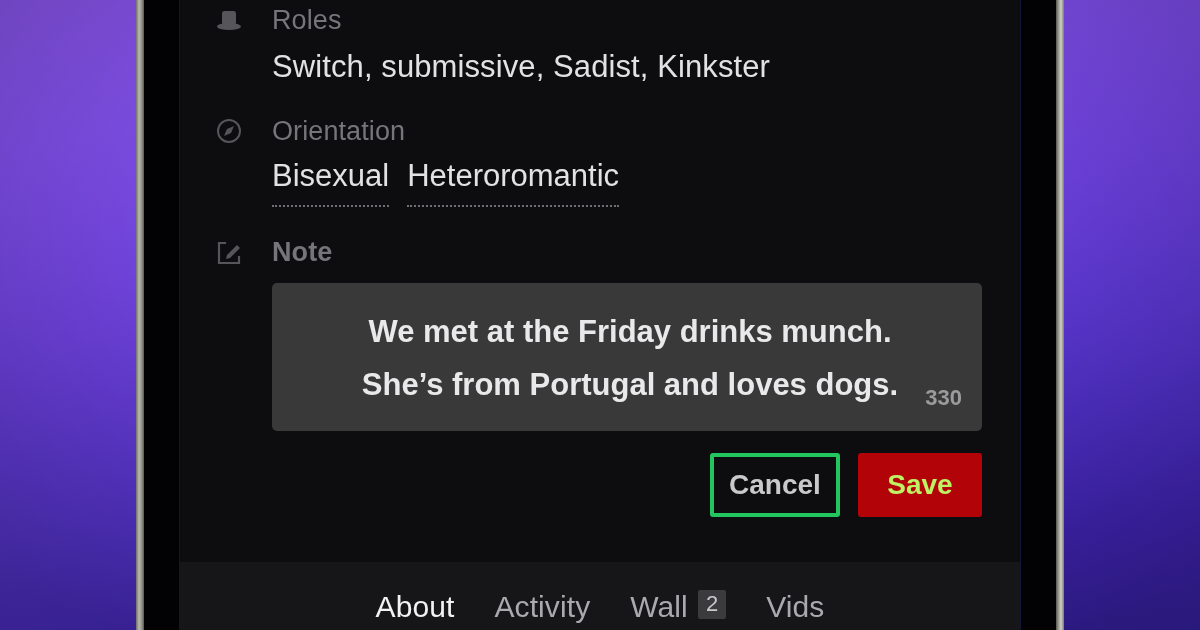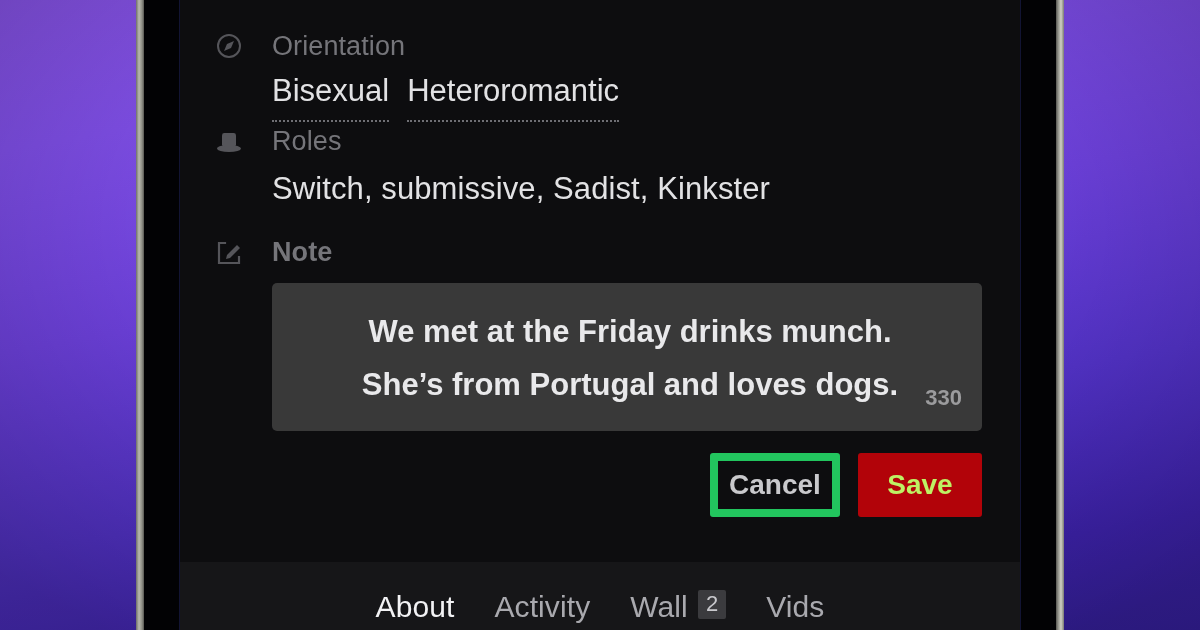--- a/index.html
+++ b/index.html
@@ -179,21 +179,21 @@
     display: flex;
     align-items: center;
     justify-content: center;
     cursor: pointer;
   }
   .btn-cancel {
     width: 130px;
     height: 64px;
     background: #0d0d0f;
     color: #c9c9cc;
-    border: 8px solid #22c55e;
+    border: 4px solid #22c55e;
   }
   .btn-save {
     width: 124px;
     height: 64px;
     background: #b20309;
     color: #bef264;
     border: none;
   }
 
   
@@ -241,50 +241,50 @@
 
   <div class="device">
     <div class="device-rim"></div>
     <div class="device-bezel"></div>
     <div class="screen-edge-l"></div>
     <div class="screen-edge-r"></div>
 
     <div class="screen">
 
       <div class="content">
+
+        <div class="field">
+          <div class="field-header">
+            <span class="field-icon">
+              <svg width="28" height="28" viewBox="0 0 28 28" aria-hidden="true">
+                <ellipse cx="14" cy="20.5" rx="12" ry="3.6" fill="#55555a"></ellipse>
+                <rect x="7" y="5" width="14" height="14" rx="2.4" fill="#55555a"></rect>
+              </svg>
+            </span>
+            <span class="field-label">Roles</span>
+          </div>
+          <div class="field-value">Switch, submissive, Sadist, Kinkster</div>
+        </div>
 
         <div class="field" style="margin-top:26px;">
           <div class="field-header">
             <span class="field-icon">
               <svg width="28" height="28" viewBox="0 0 28 28" aria-hidden="true">
                 <circle cx="14" cy="14" r="11" fill="none" stroke="#55555a" stroke-width="2"></circle>
                 <path d="M19 9 L16 16 L9 19 L12 12 Z" fill="#55555a"></path>
               </svg>
             </span>
             <span class="field-label">Orientation</span>
           </div>
           <div class="orientation-values">
             <span class="orientation-chip">Bisexual</span>
             <span class="orientation-chip">Heteroromantic</span>
           </div>
         </div>
 
-        <div class="field">
-          <div class="field-header">
-            <span class="field-icon">
-              <svg width="28" height="28" viewBox="0 0 28 28" aria-hidden="true">
-                <ellipse cx="14" cy="20.5" rx="12" ry="3.6" fill="#55555a"></ellipse>
-                <rect x="7" y="5" width="14" height="14" rx="2.4" fill="#55555a"></rect>
-              </svg>
-            </span>
-            <span class="field-label">Roles</span>
-          </div>
-          <div class="field-value">Switch, submissive, Sadist, Kinkster</div>
-        </div>
-
         <div class="field" style="margin-top:26px;font-weight:bold;">
           <div class="field-header">
             <span class="field-icon">
               <svg width="28" height="28" viewBox="0 0 28 28" aria-hidden="true">
                 <path d="M10 4 H4 V24 H24 V18" fill="none" stroke="#55555a" stroke-width="2.2" stroke-linecap="square"></path>
                 <path d="M12 16 L22 6 L25 9 L15 19 L11 20 Z" fill="#55555a"></path>
               </svg>
             </span>
             <span class="field-label">Note</span>
           </div>

